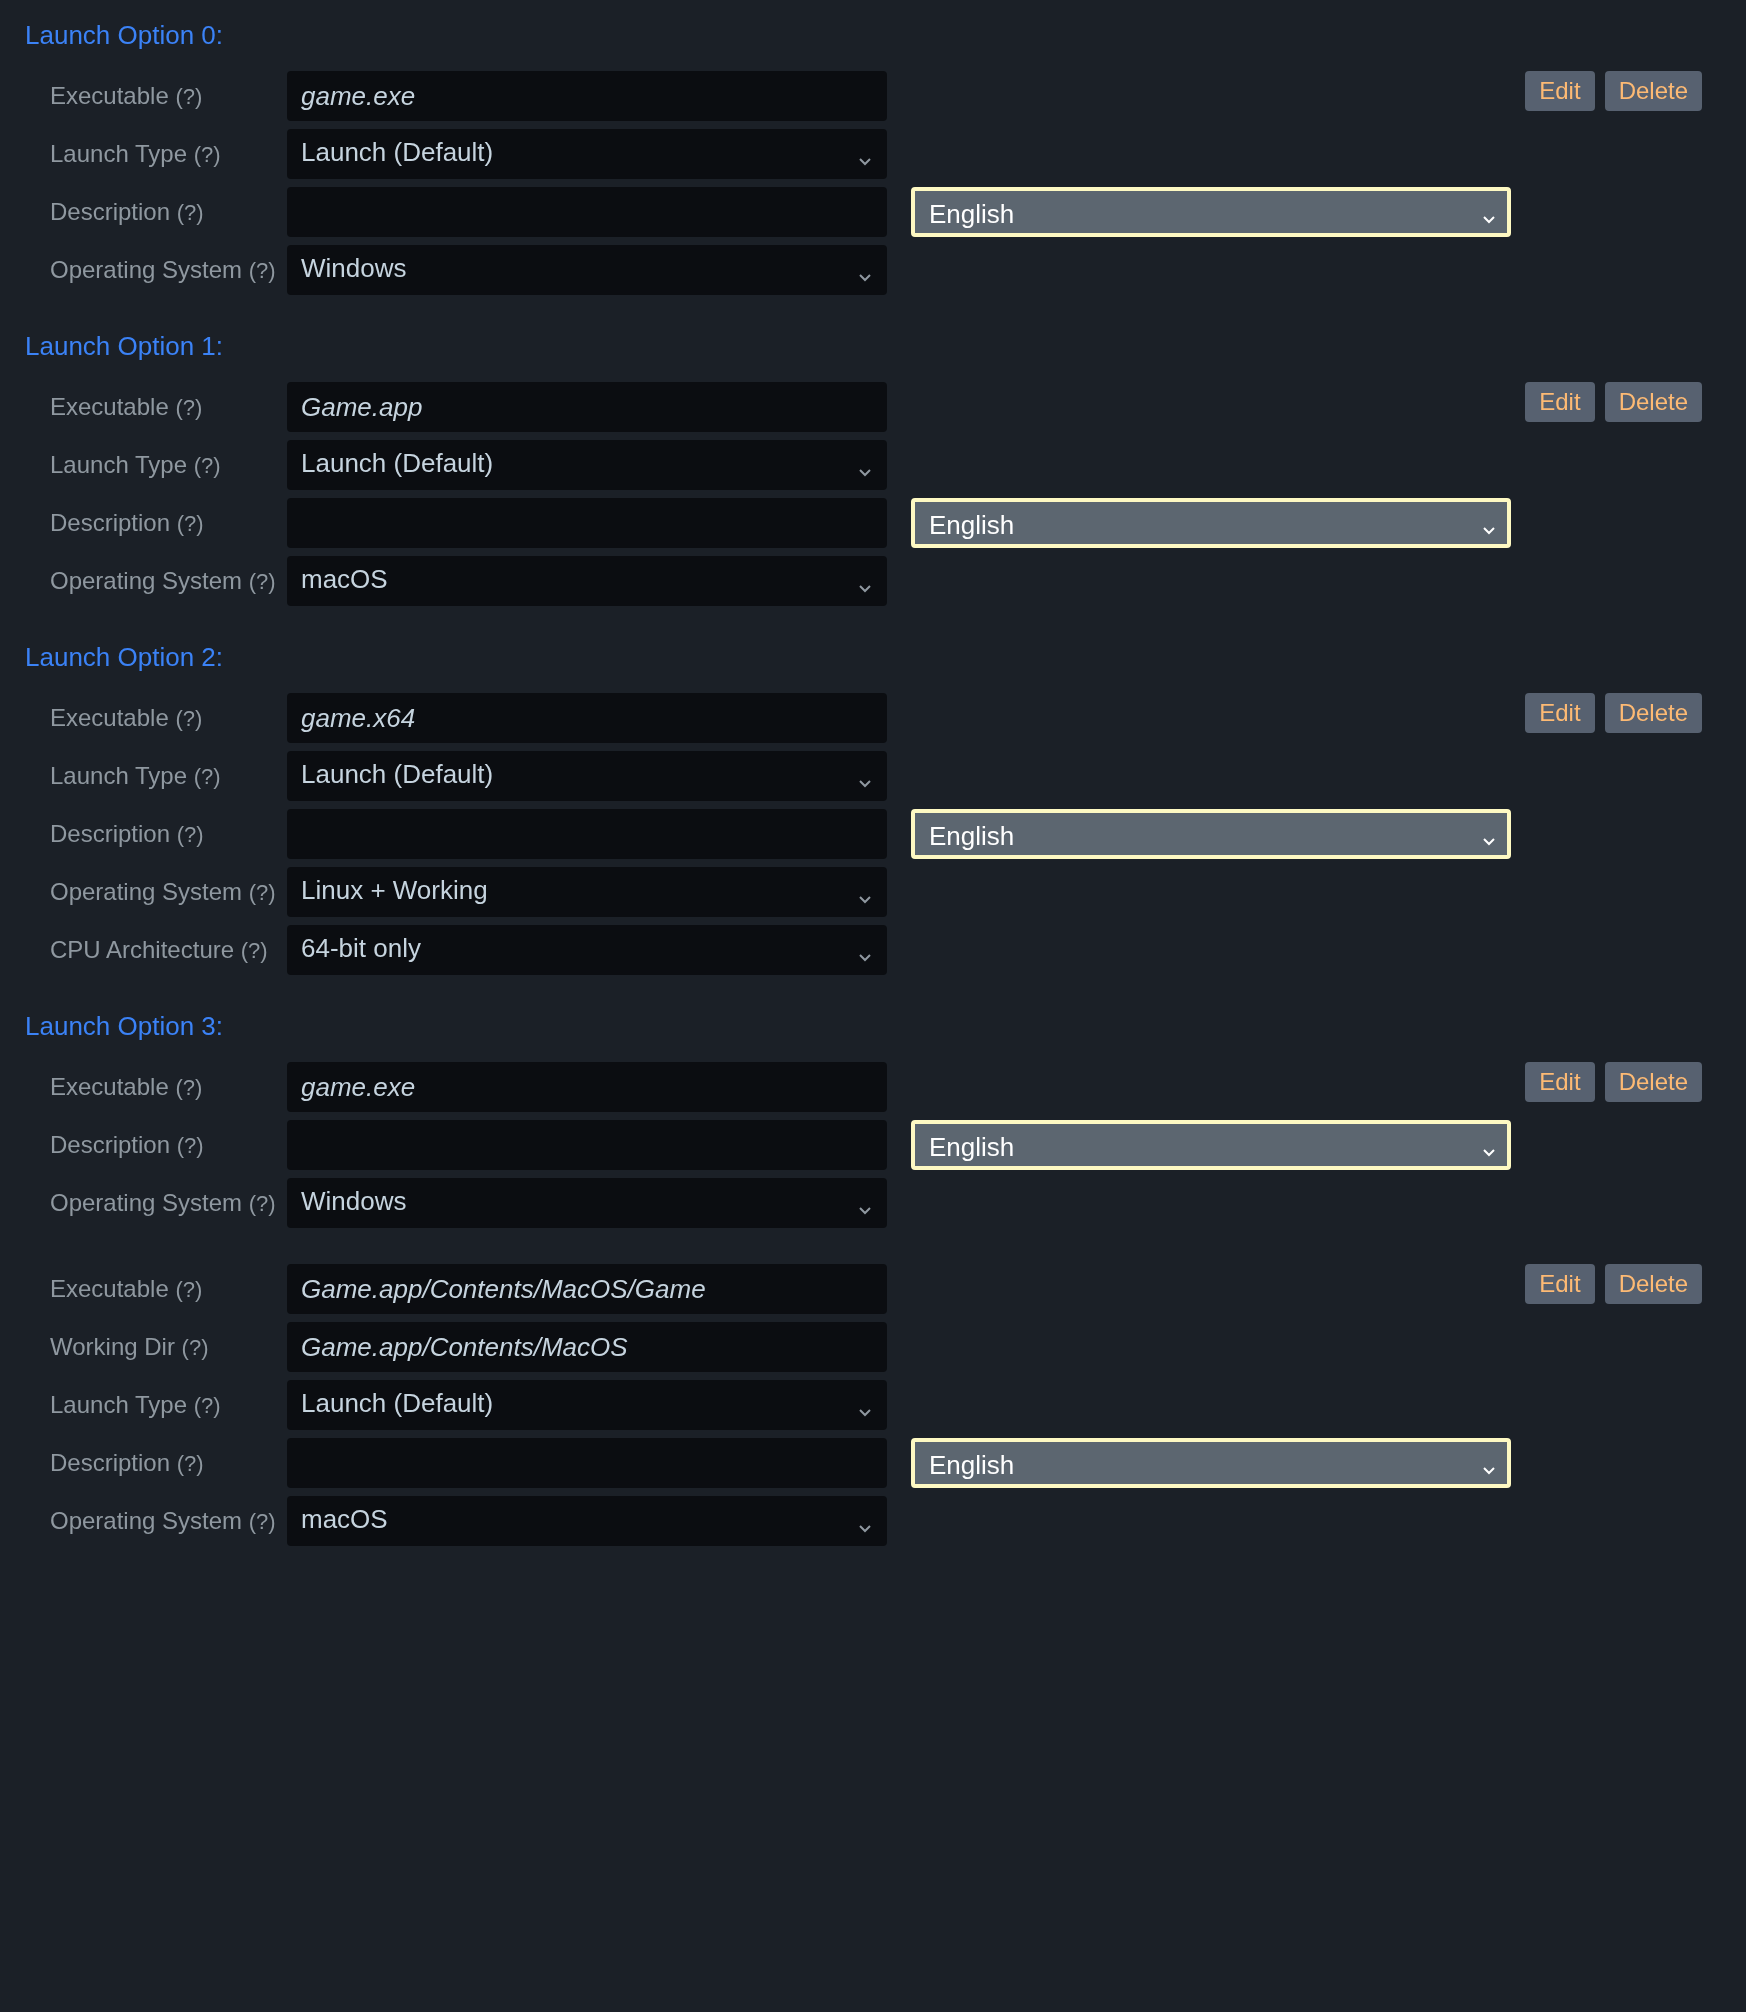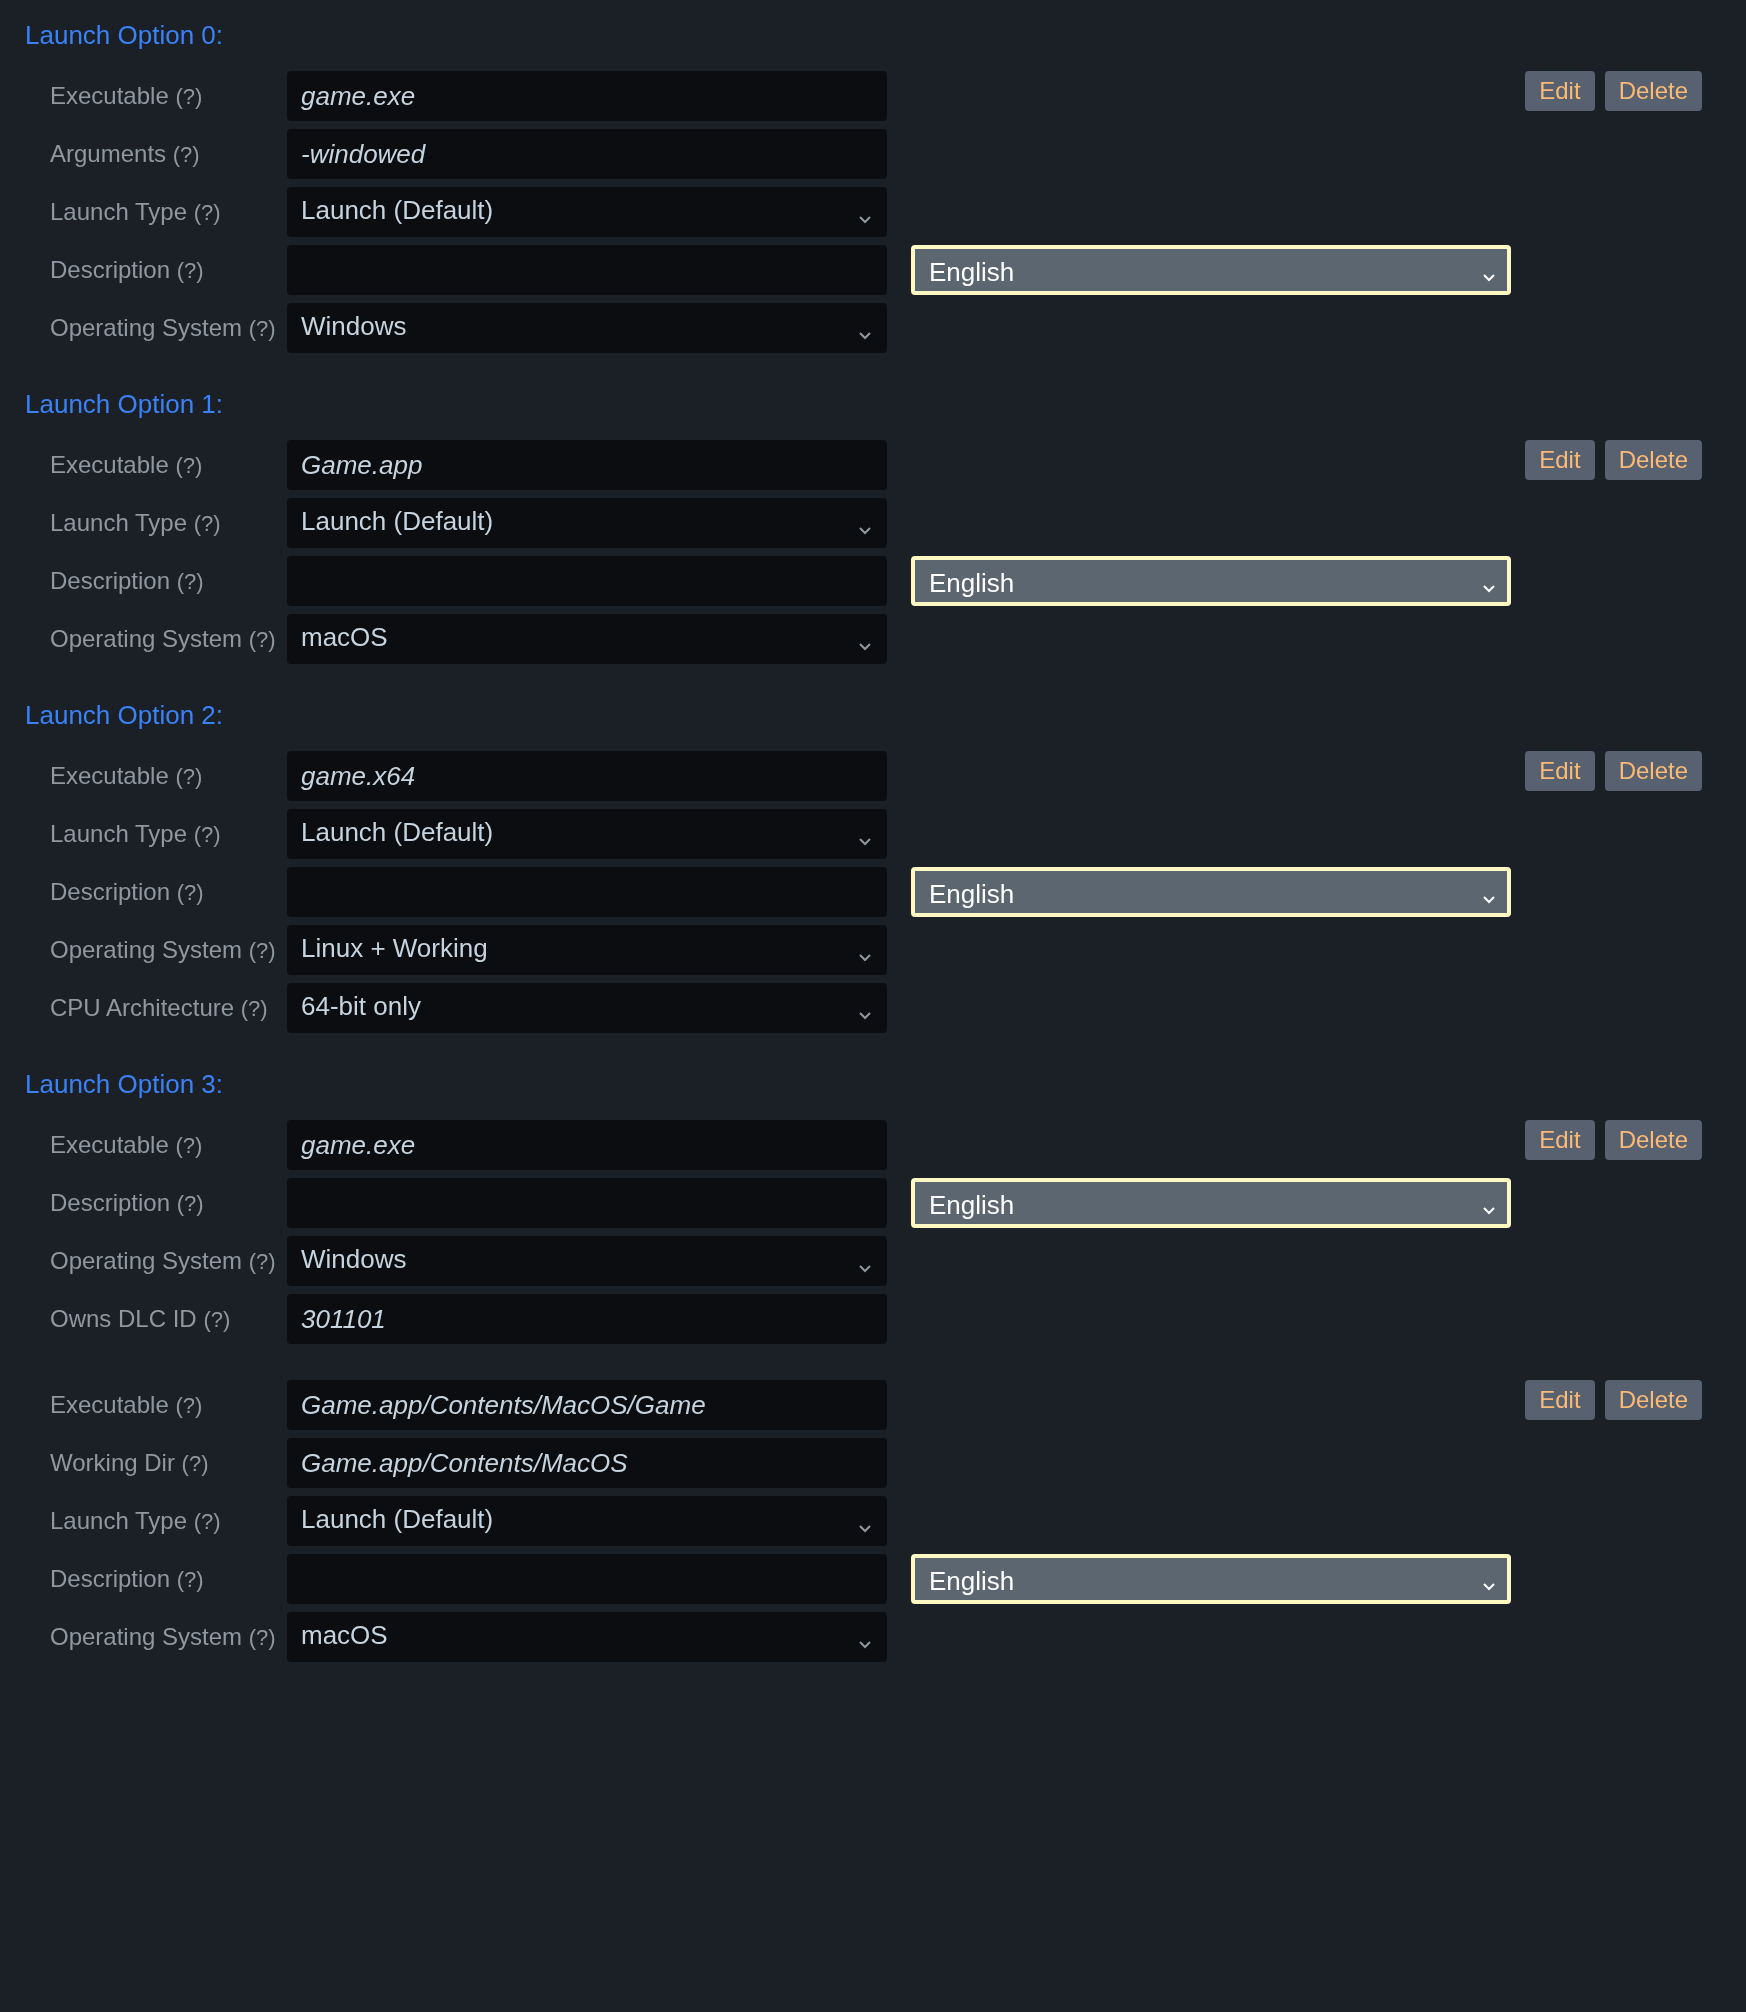--- a/index.html
+++ b/index.html
@@ -134,24 +134,20 @@
         <div class="actions">
           <button class="btn">Edit</button>
           <button class="btn">Delete</button>
         </div>
         <div class="fields">
           <div class="row">
             <div class="label"><span>Executable</span> <span class="help">(?)</span></div>
             <input class="text-input col2" type="text" value="game.exe" style="">
           </div>
           <div class="row">
-            <div class="label"><span>Arguments</span> <span class="help">(?)</span></div>
-            <input class="text-input col2" type="text" value="-windowed" style="">
-          </div>
-          <div class="row">
             <div class="label"><span>Launch Type</span> <span class="help">(?)</span></div>
             <div class="select-wrap col2">
               <div class="select-dark">Launch (Default)</div>
               <span class="chevron chevron-dark"><svg viewBox="0 0 16 16">
                   <path d="M3 6 L8 11 L13 6" fill="none" stroke-width="2"></path>
                 </svg></span>
             </div>
           </div>
           <div class="row">
             <div class="label"><span>Description</span> <span class="help">(?)</span></div>
@@ -293,24 +289,20 @@
             </div>
           </div>
           <div class="row">
             <div class="label"><span>Operating System</span> <span class="help">(?)</span></div>
             <div class="select-wrap col2">
               <div class="select-dark">Windows</div>
               <span class="chevron chevron-dark"><svg viewBox="0 0 16 16">
                   <path d="M3 6 L8 11 L13 6" fill="none" stroke-width="2"></path>
                 </svg></span>
             </div>
-          </div>
-          <div class="row">
-            <div class="label"><span>Owns DLC ID</span> <span class="help">(?)</span></div>
-            <input class="text-input col2" type="text" value="301101" style="">
           </div>
         </div>
       </div>
     </div>
     <div class="section">
       <div class="section-body">
         <div class="actions">
           <button class="btn">Edit</button>
           <button class="btn">Delete</button>
         </div>

